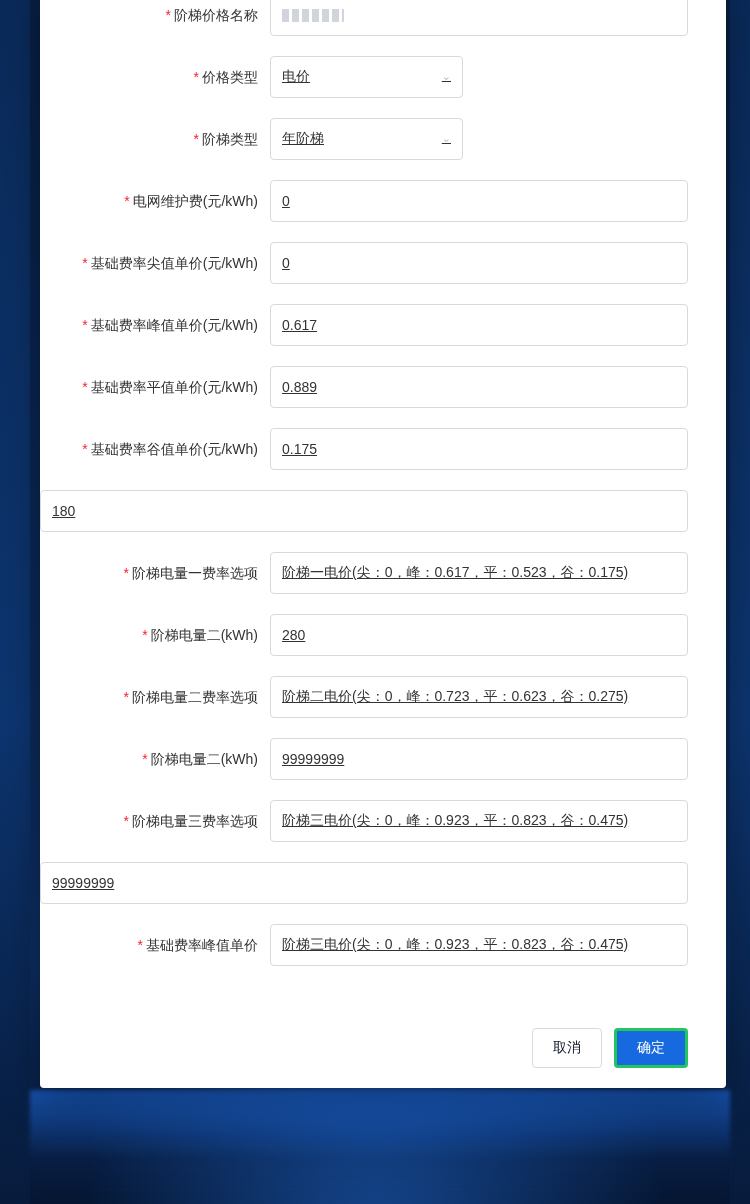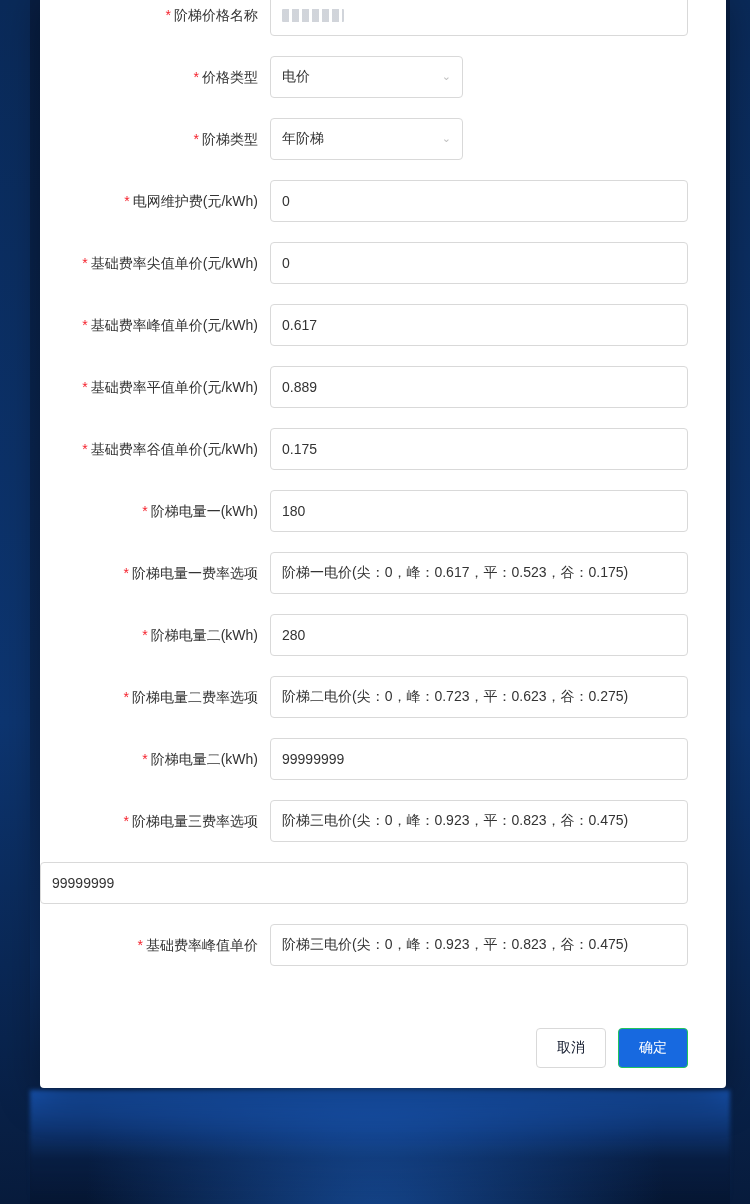--- a/index.html
+++ b/index.html
@@ -87,20 +87,21 @@
     height: 42px;
     box-sizing: border-box;
     border: 1px solid #d9d9d9;
     border-radius: 4px;
     background: #ffffff;
     display: flex;
     align-items: center;
     padding: 0 11px;
     font-size: 14px;
     color: #333333;
+    text-decoration: underline;
   }
   .input.wide { width: 100%; }
   .input.narrow { width: 193px; }
   .input.select {
     justify-content: space-between;
   }
   .masked {
     display: inline-block;
     width: 62px;
     height: 13px;
@@ -137,21 +138,21 @@
     cursor: pointer;
     user-select: none;
   }
   .btn-default {
     background: #ffffff;
     border: 1px solid #d9d9d9;
     color: #0f172a;
   }
   .btn-primary {
     background: #1769e0;
-    border: 1px solid #22c55e;
+    border: 3px solid #22c55e;
     color: #ffffff;
   }
 </style>
 </head>
 <body>
 
 <div class="bg-accent"></div>
 <div class="left-strip"></div>
 <div class="right-strip"></div>
 <div class="bottom-glow"></div>
@@ -218,21 +219,20 @@
       </div>
       <div class="row">
         <div class="label"><span class="req">*</span><span>基础费率谷值单价(元/kWh)</span></div>
         <div class="field">
           <div class="input wide">
             <span>0.175</span>
           </div>
         </div>
       </div>
       <div class="row">
-        <div class="label"><span class="req">*</span><span>阶梯电量一(kWh)</span></div>
         <div class="field">
           <div class="input wide">
             <span>180</span>
           </div>
         </div>
       </div>
       <div class="row">
         <div class="label"><span class="req">*</span><span>阶梯电量一费率选项</span></div>
         <div class="field">
           <div class="input wide">

